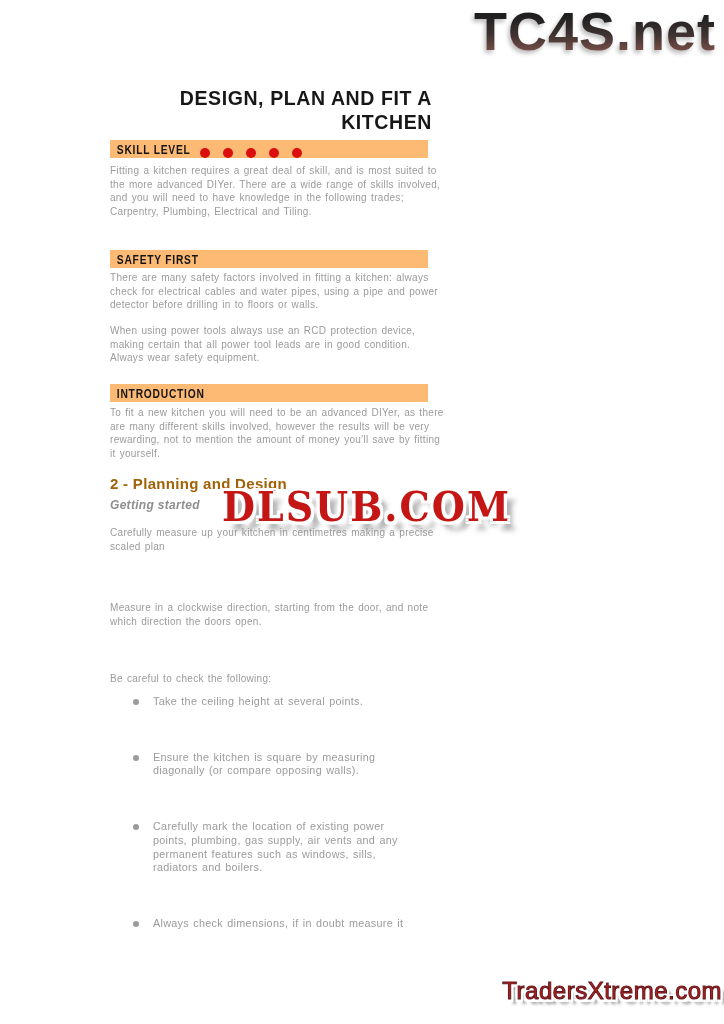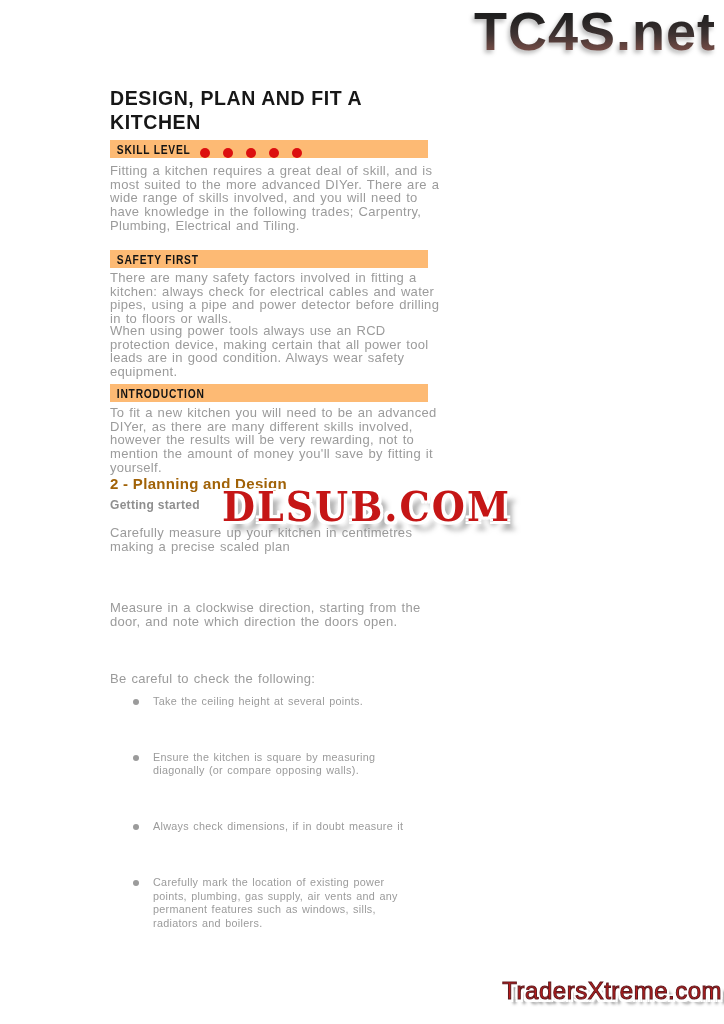--- a/index.html
+++ b/index.html
@@ -26,21 +26,21 @@
       color: transparent;
       text-shadow: none;
       filter: drop-shadow(-2px 3px 2px #bdbdbd);
     }
   }
 
   
   .doc-title {
     position: absolute; left: 110px; top: 87px; width: 322px;
     font-size: 19.5px; line-height: 23.5px; font-weight: bold;
-    color: #171717; letter-spacing: 0.6px;
+    color: #171717; letter-spacing: 0.6px; text-align: right;
   }
   .bar {
     position: absolute; left: 110px; width: 318px; height: 18px;
     background: #fdba74;
   }
   .bar-skill  { top: 140px; }
   .bar-safety { top: 250px; }
   .bar-intro  { top: 384px; }
   .bar-label {
     display: inline-block;
@@ -50,38 +50,38 @@
     padding-left: 9px; white-space: nowrap;
   }
   .dots { position: absolute; left: 90px; top: 4px; }
   .dot {
     display: inline-block; width: 10px; height: 10px;
     border-radius: 50%; background: #dc0f0f; margin-right: 13px;
   }
 
   .para {
     position: absolute; left: 110px; width: 336px;
-    font-size: 13px; line-height: 13.7px;
+    font-size: 10px; line-height: 13.7px;
     color: #9b9b9b; letter-spacing: 0.3px; word-spacing: 1px;
   }
   .p-skill   { top: 164px; }
   .p-safety1 { top: 271px; }
   .p-safety2 { top: 324px; }
   .p-intro   { top: 406px; }
   .p-careful { top: 526px; }
   .p-measure { top: 601px; }
   .p-check   { top: 664px; margin-top: 8px; }
 
   .h-planning {
     position: absolute; left: 110px; top: 475px;
     font-size: 15px; font-weight: bold; color: #a16207; letter-spacing: 0.3px;
   }
   .h-getting {
     position: absolute; left: 110px; top: 498px;
-    font-size: 12px; font-weight: bold; color: #8f8f8f; letter-spacing: 0.3px;
+    font-size: 12px; font-weight: bold; color: #8f8f8f; letter-spacing: 0.3px; font-style: italic;
   }
 
   
   .bullets {
     position: absolute; left: 132px; top: 695px; width: 300px;
     list-style: none;
   }
   .bullets li {
     position: relative; padding-left: 21px; margin-bottom: 42px;
     font-size: 10.8px; line-height: 13.7px;
@@ -149,19 +149,19 @@
 <h2 class="h-planning">2 - Planning and Design</h2>
 <h3 class="h-getting">Getting started</h3>
 
 <p class="para p-careful">Carefully measure up your kitchen in centimetres making a precise scaled plan</p>
 <p class="para p-measure">Measure in a clockwise direction, starting from the door, and note which direction the doors open.</p>
 <p class="para p-check">Be careful to check the following:</p>
 
 <ul class="bullets">
   <li>Take the ceiling height at several points.</li>
   <li>Ensure the kitchen is square by measuring diagonally (or compare opposing walls).</li>
+  <li>Carefully mark the location of existing power points, plumbing, gas supply, air vents and any permanent features such as windows, sills, radiators and boilers.</li>
   <li>Always check dimensions, if in doubt measure it</li>
-  <li>Carefully mark the location of existing power points, plumbing, gas supply, air vents and any permanent features such as windows, sills, radiators and boilers.</li>
 </ul>
 
 <div class="wm-center">DLSUB.COM</div>
 
 <div class="wm-bottom">TradersXtreme.com</div>
 
 </body></html>

